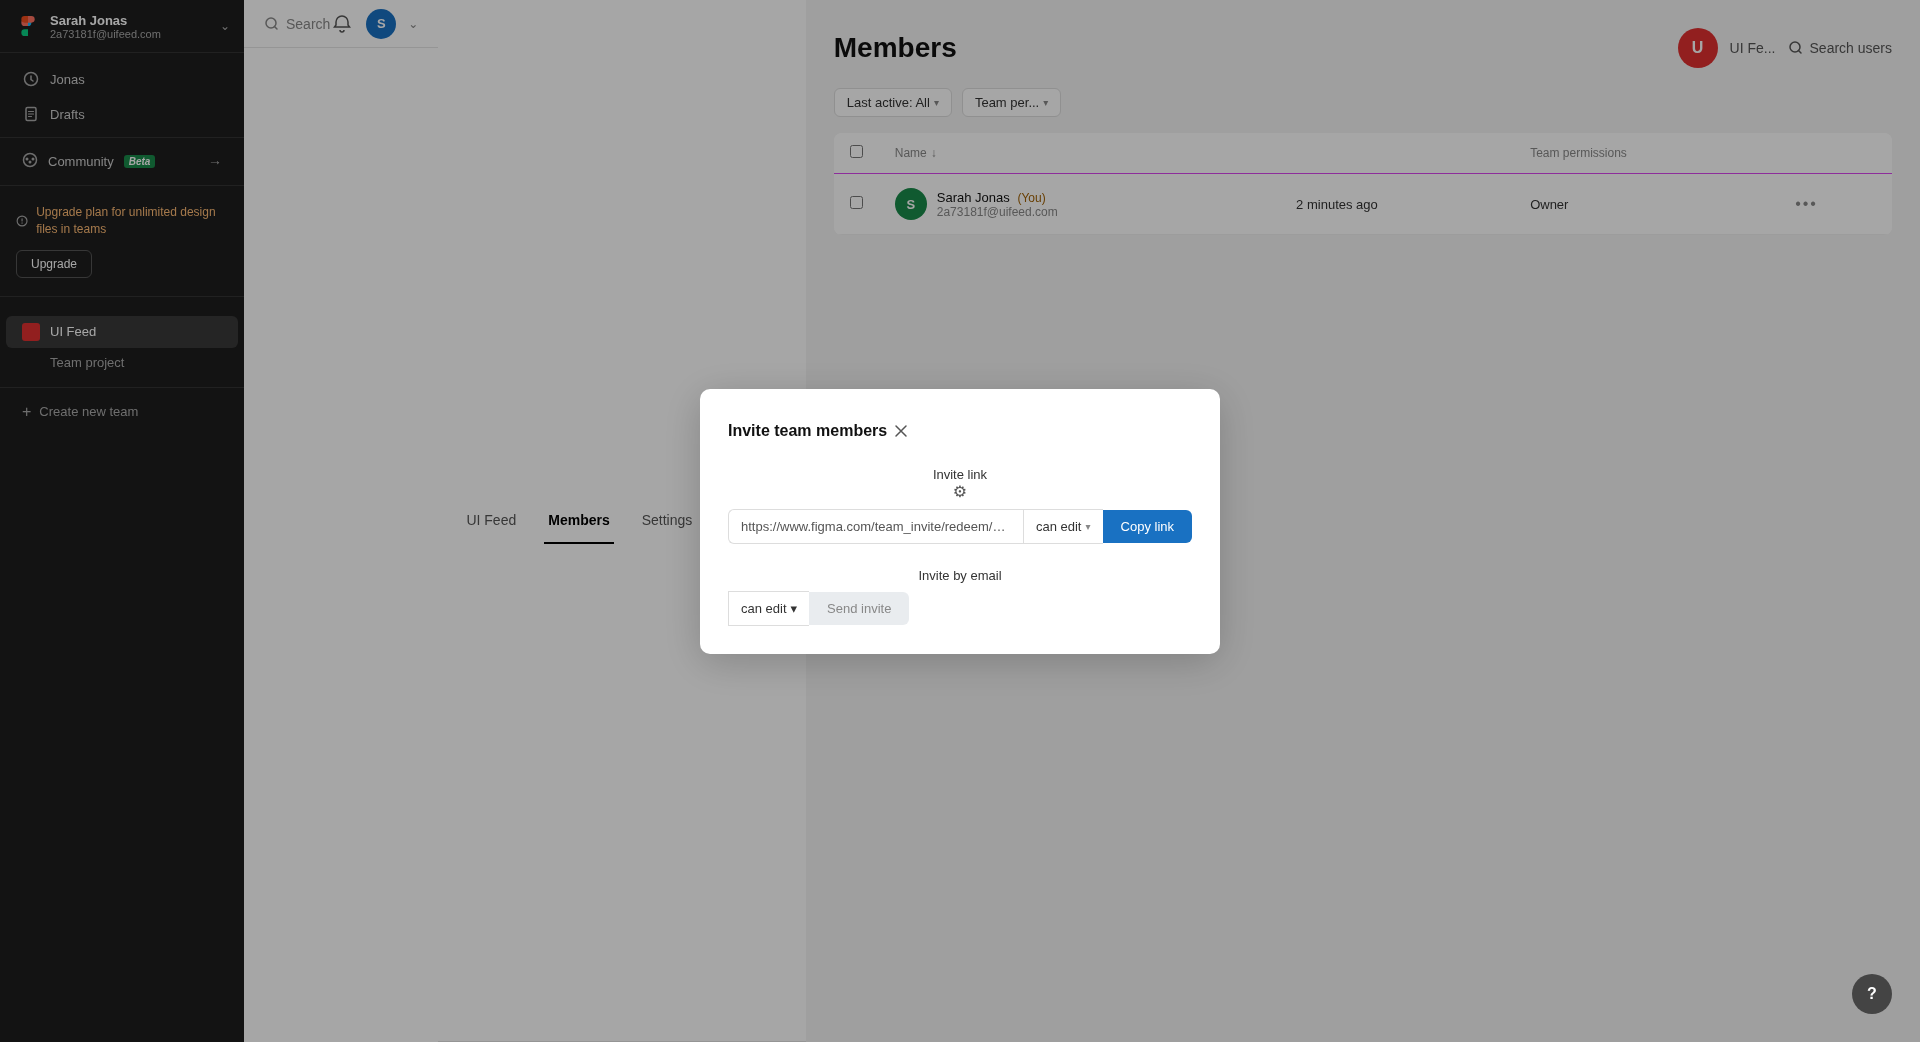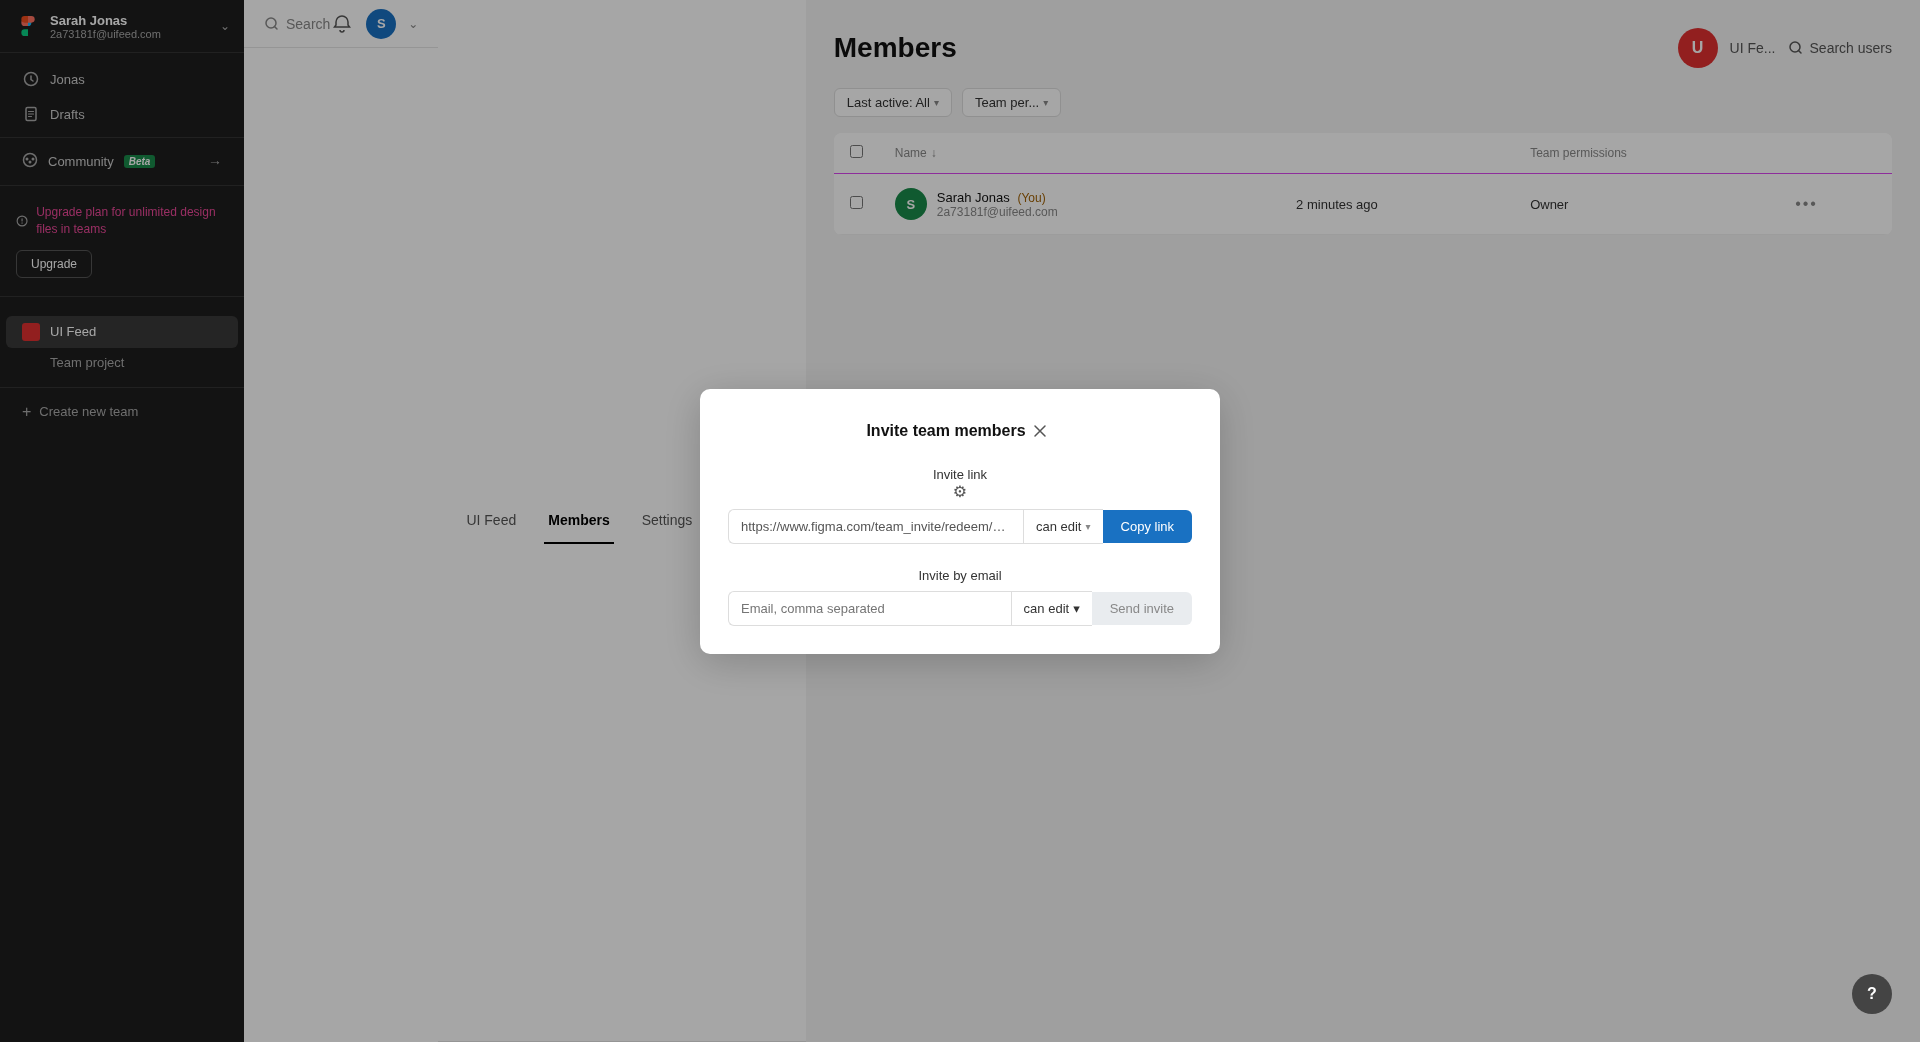--- a/index.html
+++ b/index.html
@@ -304,21 +304,21 @@
       background: #fff;
       border-radius: 10px;
       width: 520px;
       padding: 28px;
       position: relative;
       box-shadow: 0 8px 40px rgba(0,0,0,0.2);
     }
     .modal-header {
       display: flex;
       align-items: center;
-      justify-content: center;
+      justify-content: flex-start;
       margin-bottom: 22px;
     }
     .modal-title { font-size: 16px; font-weight: 600; color: #111; }
     .modal-close {
       width: 28px; height: 28px;
       display: flex; align-items: center; justify-content: center;
       cursor: pointer; color: #888; font-size: 18px; border-radius: 4px;
     }
 
     .modal-section-label {
@@ -489,21 +489,21 @@
     </div>
 
     <div class="sidebar-divider"></div>
 
     <div class="sidebar-upgrade">
       <div style="display:flex;align-items:center;gap:8px;margin-bottom:4px;">
         <svg width="16" height="16" viewBox="0 0 16 16" fill="none">
             <circle cx="8" cy="8" r="6.5" stroke="#aaa" stroke-width="1.5"></circle>
             <path d="M8 5v3M8 10.5v.5" stroke="#aaa" stroke-width="1.5" stroke-linecap="round"></path>
           </svg>
-        <span style="font-size:12px;color:#ec4899;line-height:1.4;">Upgrade plan for unlimited design files in teams</span>
+        <span style="font-size:12px;color:#fdba74;line-height:1.4;">Upgrade plan for unlimited design files in teams</span>
       </div>
       <button class="sidebar-upgrade-btn">Upgrade</button>
     </div>
 
     <div class="sidebar-divider"></div>
   </div>
 
   <div class="sidebar-section">
     <div class="sidebar-team-item active">
       <div class="team-icon"></div>
@@ -653,21 +653,20 @@
         <span>can edit</span>
         <span class="chevron">▾</span>
       </div>
       <button class="copy-link-btn">Copy link</button>
     </div>
 
     <div class="modal-section-label">
       <span>Invite by email</span>
     </div>
     <div class="invite-email-row">
-      <input type="text" class="invite-email-input" placeholder="Email, comma separated" style="">
       <div class="invite-email-perm">
         <span>can edit</span>
         <span class="chevron">▾</span>
       </div>
       <button class="send-invite-btn">Send invite</button>
     </div>
   </div>
 </div>
 
 <div class="help-btn">

